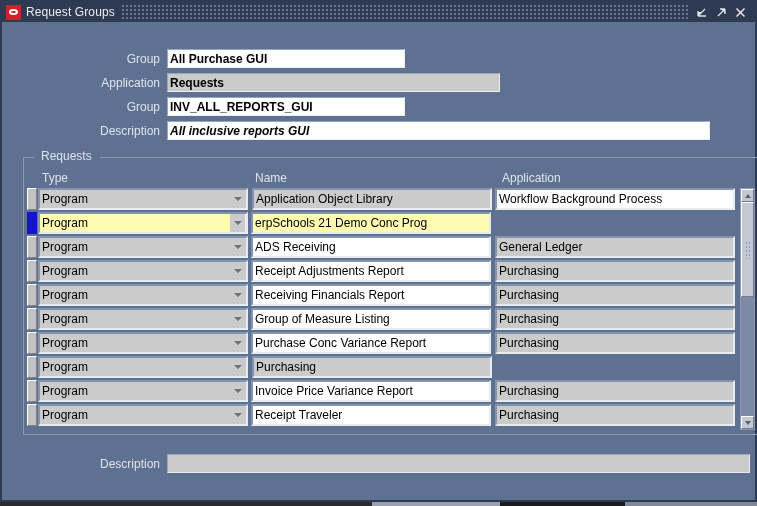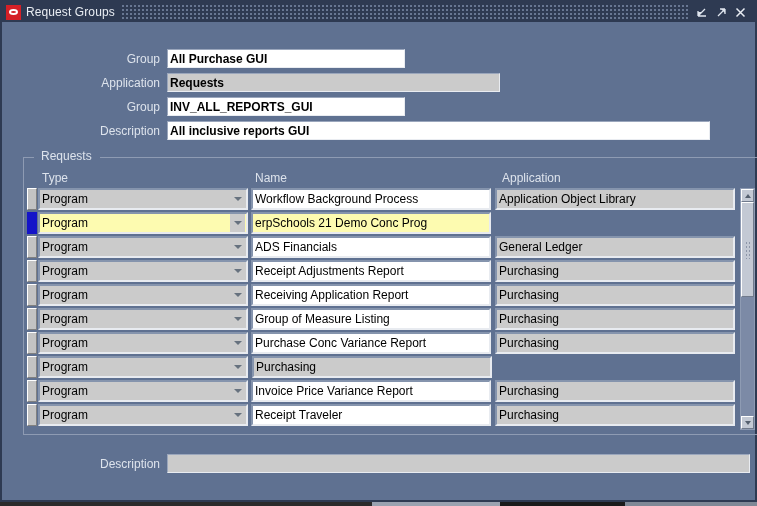--- a/index.html
+++ b/index.html
@@ -386,72 +386,72 @@
         <div class="txtbox readonly" style="width:333px;">Requests</div>
       </div>
 
       <div class="field-row" style="left:0; top:75px;">
         <div class="fld-label" style="width:158px;">Group</div>
         <div class="txtbox" style="width:238px;">INV_ALL_REPORTS_GUI</div>
       </div>
 
       <div class="field-row" style="left:0; top:99px;">
         <div class="fld-label" style="width:158px;">Description</div>
-        <div class="txtbox" style="width:543px;">All inclusive reports GUI</div>
+        <div class="txtbox" style="width:543px;font-style:italic;">All inclusive reports GUI</div>
       </div>
 
     </div>
 
     <div class="groupbox">
       <div class="group-title">Requests</div>
 
       <div class="col-headers">
         <span style="left:18px;">Type</span>
         <span style="left:231px;">Name</span>
         <span style="left:478px;">Application</span>
       </div>
 
       <div class="grid" id="grid">
           <div class="grid-row">
             <div class="rowmark"></div>
             <div class="cell type">Program<div class="dropdown-arrow">
                 <i></i>
               </div></div>
+            <div class="cell app">Application Object Library</div>
             <div class="cell name white">Workflow Background Process</div>
-            <div class="cell app">Application Object Library</div>
           </div>
           <div class="grid-row">
             <div class="rowmark current"></div>
             <div class="cell type yellow">Program<div class="dropdown-arrow">
                 <i></i>
               </div></div>
             <div class="cell name yellow">erpSchools 21 Demo Conc Prog</div>
           </div>
           <div class="grid-row">
             <div class="rowmark"></div>
             <div class="cell type">Program<div class="dropdown-arrow">
                 <i></i>
               </div></div>
-            <div class="cell name white">ADS Financials</div>
+            <div class="cell name white">ADS Receiving</div>
             <div class="cell app">General Ledger</div>
           </div>
           <div class="grid-row">
             <div class="rowmark"></div>
             <div class="cell type">Program<div class="dropdown-arrow">
                 <i></i>
               </div></div>
             <div class="cell name white">Receipt Adjustments Report</div>
             <div class="cell app">Purchasing</div>
           </div>
           <div class="grid-row">
             <div class="rowmark"></div>
             <div class="cell type">Program<div class="dropdown-arrow">
                 <i></i>
               </div></div>
-            <div class="cell name white">Receiving Application Report</div>
+            <div class="cell name white">Receiving Financials Report</div>
             <div class="cell app">Purchasing</div>
           </div>
           <div class="grid-row">
             <div class="rowmark"></div>
             <div class="cell type">Program<div class="dropdown-arrow">
                 <i></i>
               </div></div>
             <div class="cell name white">Group of Measure Listing</div>
             <div class="cell app">Purchasing</div>
           </div>

